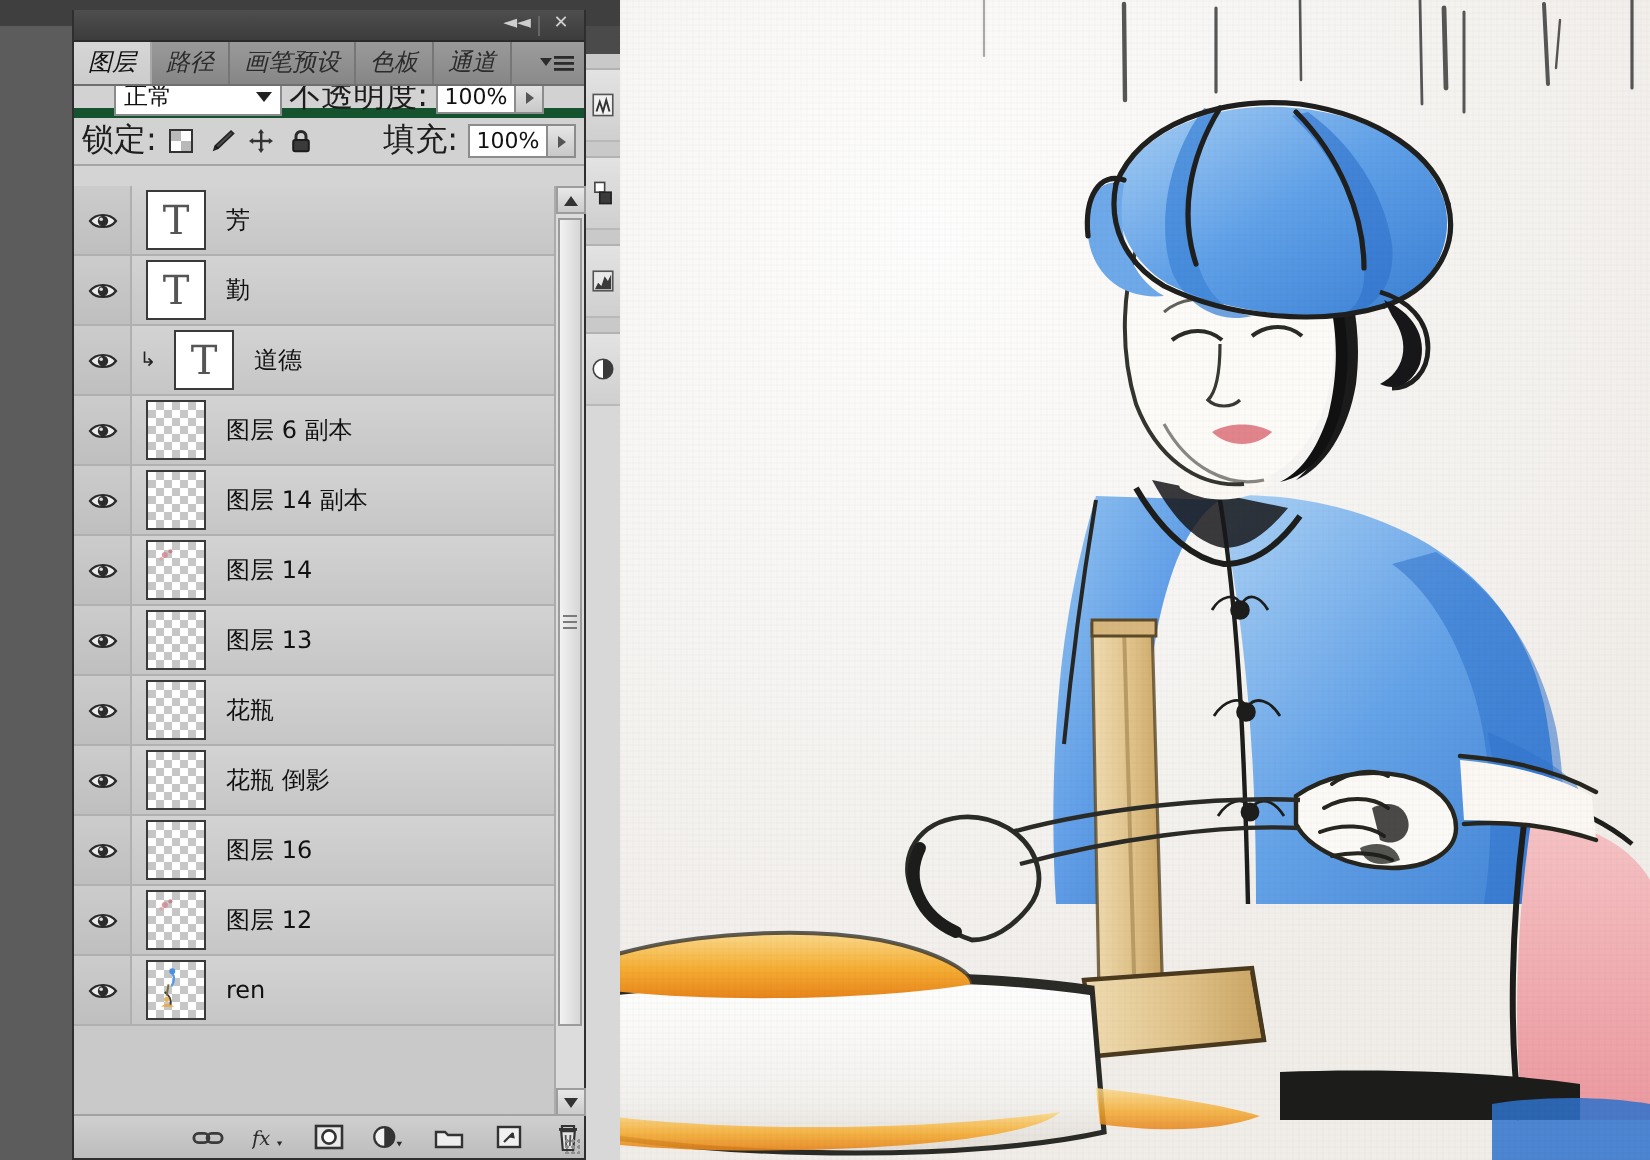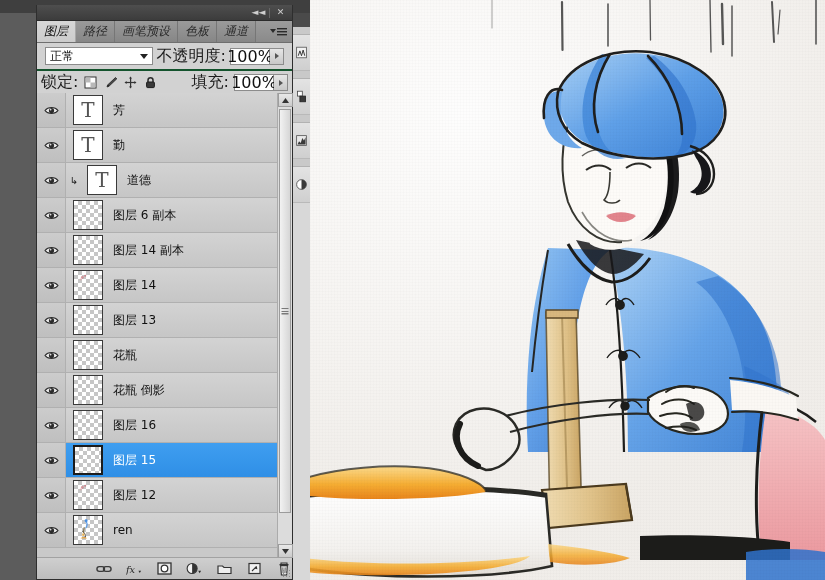--- a/index.html
+++ b/index.html
@@ -102,38 +102,38 @@
     border-right:1px solid #a8a8a8;
   }
   #panel-menu-btn{
     position:absolute; right:4px; top:4px;
     width:20px;height:14px;
     display:flex;align-items:center; gap:1px;
   }
 
   
   #blend-row{
-    height:28px; background:#d2d2d2;
-    display:flex;align-items:center; padding:0 8px; gap:4px;
-    border-bottom:2px solid #14532d;
+    height:16px; background:#d2d2d2;
+    display:flex;align-items:center; padding:0 20px; gap:4px;
+    border-bottom:5px solid #14532d;
   }
   #blend-select{
     width:128px;height:18px; background:#fff; border:1px solid #8c8c8c;
     display:flex;align-items:center;justify-content:space-between;
     padding:0 4px; font-size:12px; color:#111;
   }
   .caret-dn{
     width:0;height:0;border-left:4px solid transparent;border-right:4px solid transparent;
     border-top:5px solid #222;
   }
   .field-label{ font-size:16px;color:#1d1d1d; white-space:nowrap; }
   .num-field{
     width:40px;height:17px;background:#fff;border:1px solid #8c8c8c;
     display:flex;align-items:center;justify-content:center;
-    font-size:16px;color:#111;
+    font-size:11px;color:#111;
   }
   .spin-btn{
     width:14px;height:17px;
     background:linear-gradient(180deg,#e6e6e6,#c8c8c8);
     border:1px solid #8c8c8c; border-left:none;
     display:flex;align-items:center;justify-content:center;
   }
   .caret-rt{
     width:0;height:0;border-top:3px solid transparent;border-bottom:3px solid transparent;
     border-left:4px solid #555;
@@ -671,31 +671,20 @@
         <div class="eye-cell">
           <svg width="15" height="11" viewBox="0 0 15 11">
       <path d="M1 5.5 C4 1.5 11 1.5 14 5.5 C11 9.5 4 9.5 1 5.5 Z" fill="#ededed" stroke="#2b2b2b" stroke-width="1.1"></path>
       <circle cx="7.5" cy="5.5" r="2.6" fill="#2b2b2b"></circle>
       <circle cx="6.6" cy="4.6" r=".9" fill="#ddd"></circle>
     </svg>
         </div>
         <div class="thumb checker"></div>
         <div class="layer-name">图层 16</div>
       </div>
-      <div class="layer-row selected">
-        <div class="eye-cell">
-          <svg width="15" height="11" viewBox="0 0 15 11">
-      <path d="M1 5.5 C4 1.5 11 1.5 14 5.5 C11 9.5 4 9.5 1 5.5 Z" fill="#ededed" stroke="#2b2b2b" stroke-width="1.1"></path>
-      <circle cx="7.5" cy="5.5" r="2.6" fill="#2b2b2b"></circle>
-      <circle cx="6.6" cy="4.6" r=".9" fill="#ddd"></circle>
-    </svg>
-        </div>
-        <div class="thumb checker sel-thumb"></div>
-        <div class="layer-name">图层 15</div>
-      </div>
       <div class="layer-row">
         <div class="eye-cell">
           <svg width="15" height="11" viewBox="0 0 15 11">
       <path d="M1 5.5 C4 1.5 11 1.5 14 5.5 C11 9.5 4 9.5 1 5.5 Z" fill="#ededed" stroke="#2b2b2b" stroke-width="1.1"></path>
       <circle cx="7.5" cy="5.5" r="2.6" fill="#2b2b2b"></circle>
       <circle cx="6.6" cy="4.6" r=".9" fill="#ddd"></circle>
     </svg>
         </div>
         <div class="thumb checker">
           <svg class="thumb-art" viewBox="0 0 30 30">

